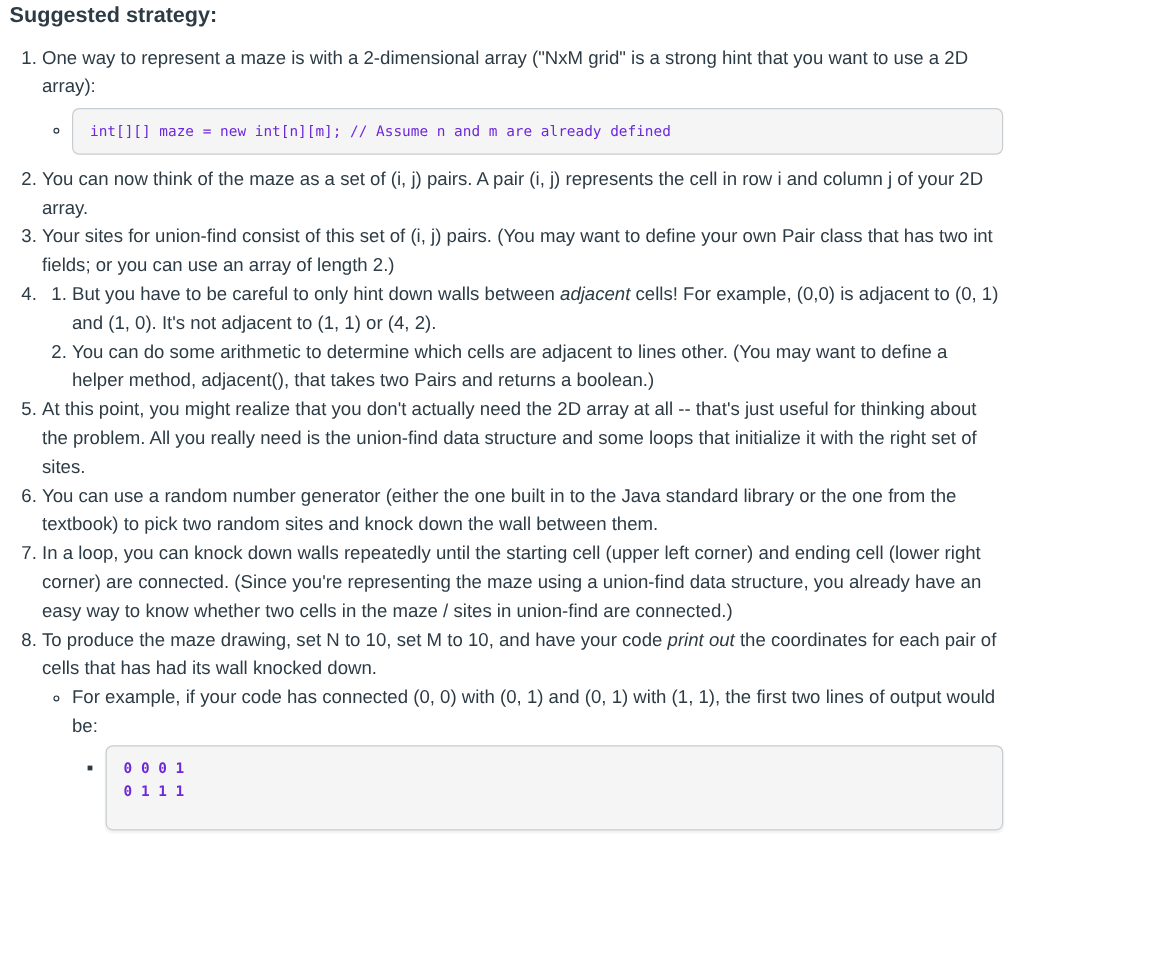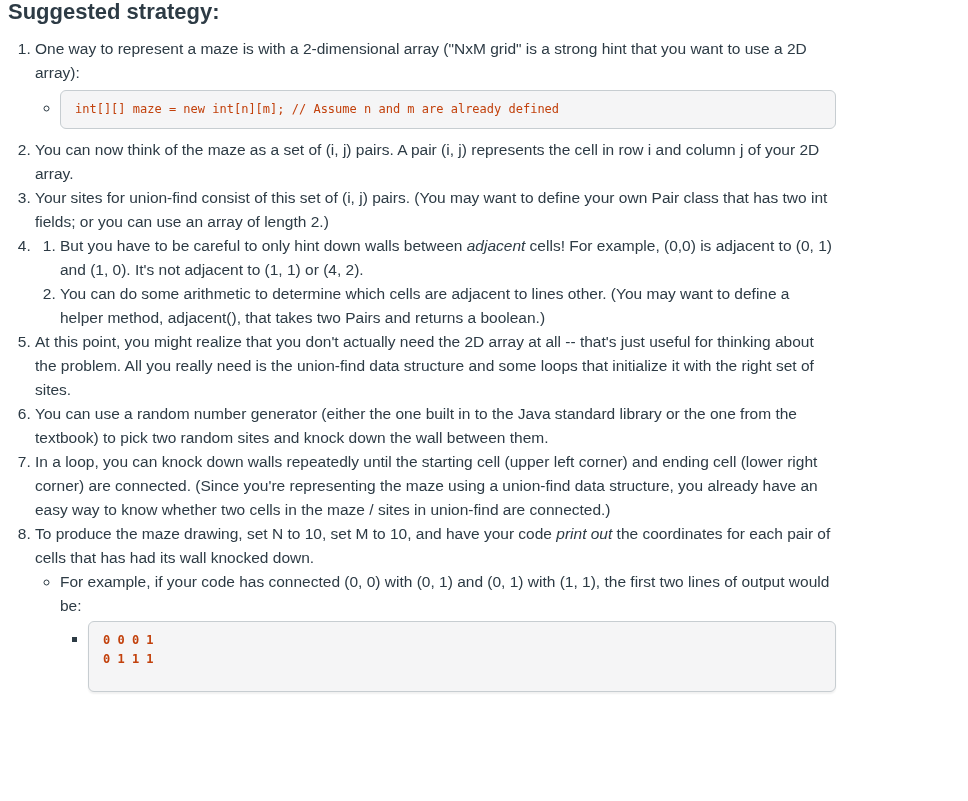--- a/index.html
+++ b/index.html
@@ -14,21 +14,21 @@
     font-size: 15.5px;
     line-height: 24px;
     -webkit-font-smoothing: antialiased;
   }
   .page {
     box-sizing: border-box;
     width: 968px;
     padding: 1px 132px 4px 8px;
   }
   h4.page-title {
-    font-size: 22px;
+    font-size: 18px;
     font-weight: 600;
     line-height: 22px;
     margin: 0 0 14px 0;
   }
   p.intro {
     margin: 0 0 12px 0;
   }
   ol.main-list {
     margin: 0;
     padding: 0 0 0 27px;
@@ -56,21 +56,21 @@
   pre.code-block {
     box-sizing: border-box;
     background: #f5f5f6;
     border: 1px solid #c7cdd1;
     border-radius: 6px;
     margin: 5px 0 9px 0;
     padding: 9px 14px;
     font-family: "DejaVu Sans Mono", monospace;
     font-size: 12px;
     line-height: 19px;
-    color: #c2410c;
+    color: #6d28d9;
     white-space: pre;
     overflow: hidden;
   }
   pre.code-block code {
     font-family: inherit;
     white-space: pre;
   }
   pre.code-output {
     margin-top: 3px;
     padding-bottom: 22px;

